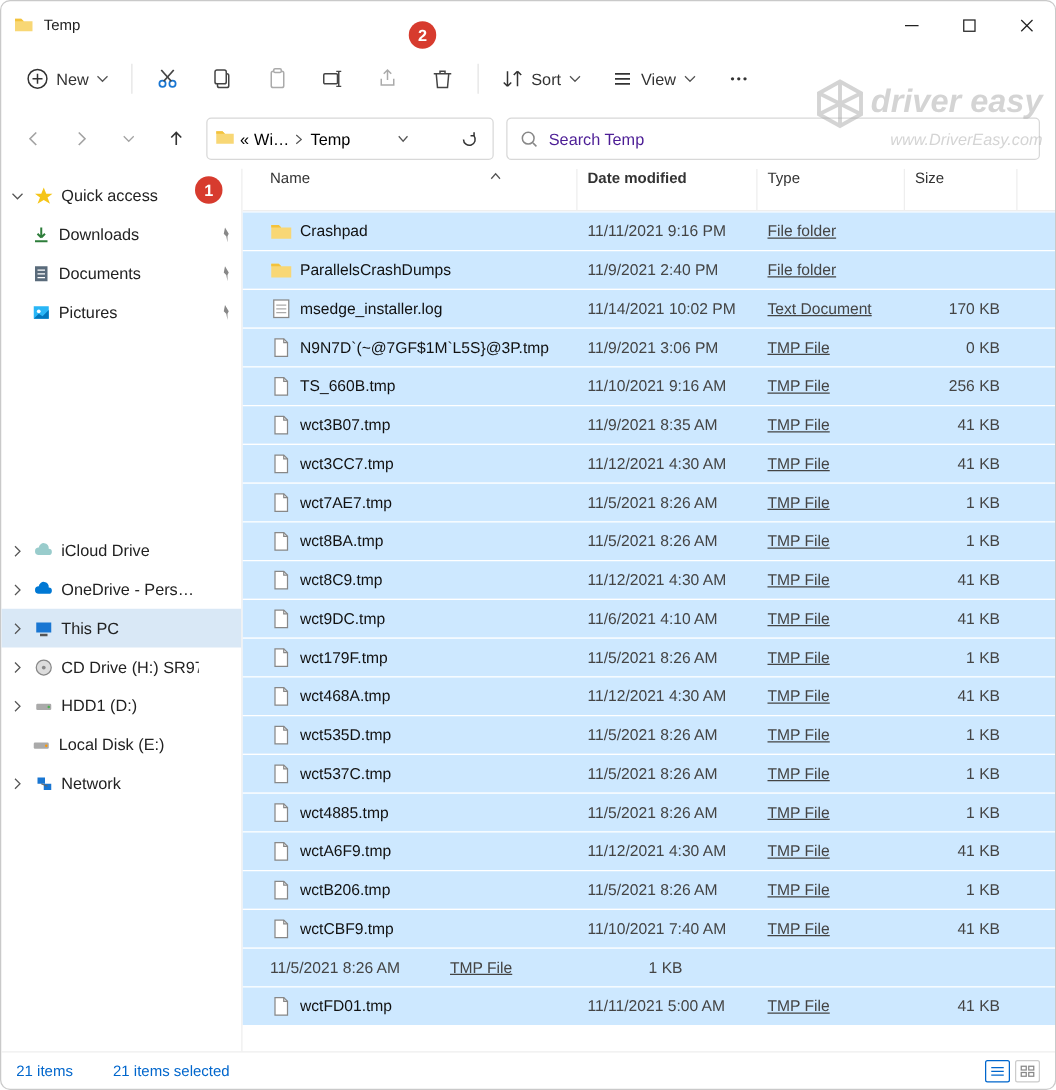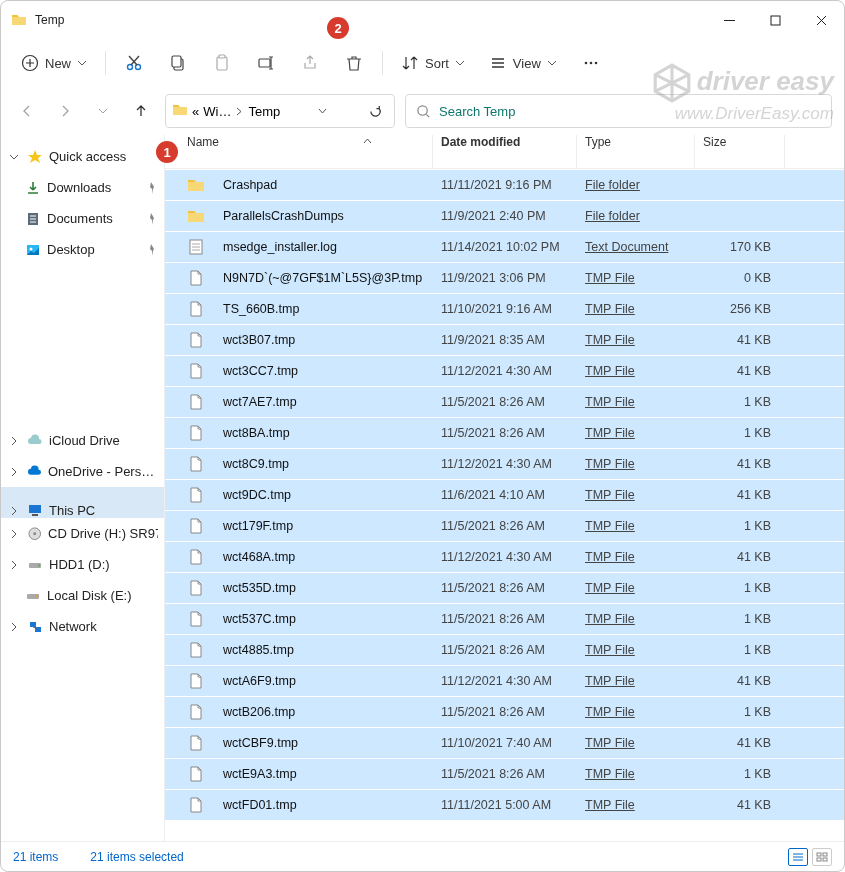--- a/index.html
+++ b/index.html
@@ -16,53 +16,53 @@
   .tbtn svg { width: 18px; height: 18px; }
   .tbtn .chev { width: 10px; height: 10px; }
   .tbtn.disabled { opacity: .45; }
   .sep { width: 1px; height: 24px; background: #e3e3e3; margin: 0 4px; }
   .navrow { height: 48px; display: flex; align-items: center; padding: 0 12px; gap: 10px; }
   .navarrow { width: 28px; height: 28px; display: flex; align-items: center; justify-content: center; color: #666; }
   .navarrow.dis { opacity: .45; }
   .addr { flex: 0 0 230px; height: 34px; border: 1px solid #d8d8d8; border-radius: 4px; display: flex; align-items: center; padding: 0 6px; gap: 4px; font-size: 13px; position: relative; }
   .addr .chev-tiny svg { width: 9px; height: 9px; }
   .addr .refresh { margin-left: auto; width: 24px; display:flex; justify-content:center; }
-  .searchbox { flex: 1; height: 34px; border: 1px solid #d8d8d8; border-radius: 4px; display: flex; align-items: center; padding: 0 10px; gap: 8px; color: #0f766e; font-size: 13px; }
+  .searchbox { flex: 1; height: 34px; border: 1px solid #d8d8d8; border-radius: 4px; display: flex; align-items: center; padding: 0 10px; gap: 8px; color: #4c1d95; font-size: 13px; }
   .body { display: flex; height: calc(100% - 38px - 48px - 48px - 30px); }
-  .sidebar { width: 164px; border-right: 1px solid #eee; padding: 6px 0; overflow: hidden; font-size: 13px; }
+  .sidebar { width: 193px; border-right: 1px solid #eee; padding: 6px 0; overflow: hidden; font-size: 13px; }
   .sbitem { height: 31px; display: flex; align-items: center; padding: 0 6px 0 6px; gap: 6px; color: #222; }
   .sbitem.sub { padding-left: 24px; }
   .sbitem .chev { width: 14px; height:14px; display:flex; align-items:center; justify-content:center; color:#555; }
   .sbitem .ico { width: 16px; height: 16px; display:flex; align-items:center; justify-content:center; }
   .sbitem .pin { margin-left: auto; width: 14px; height: 14px; color:#888; }
-  .sbitem.selected { background: #d9e8f6; align-items: flex-end; }
+  .sbitem.selected { background: #d9e8f6; }
   .sbblank { height: 160px; }
   .main { flex: 1; display: flex; flex-direction: column; overflow: hidden; }
   .colhead { height: 34px; display: flex; align-items: center; font-size: 12px; color: #333; border-bottom: 1px solid #eee; padding-left: 14px; position: relative; }
   .colhead .col { border-right: 1px solid #eee; height: 100%; display: flex; align-items: flex-start; padding-left: 8px; }
   .col.name { width: 254px; }
   .col.date { width: 144px; font-weight: bold; }
   .col.type { width: 118px; }
   .col.size { width: 90px; justify-content: flex-start; }
   .sort-caret { margin-left: auto; margin-right: 60px; }
   .rows { overflow: auto; }
   .row { height: 31px; display: flex; align-items: center; font-size: 12.5px; padding-left: 14px; background: #cde8ff; border-top: 1px solid #fff; }
   .row .cell { padding-left: 8px; }
   .row .fico { width: 18px; height: 18px; margin-right: 6px; display:flex; align-items:center; justify-content:center; }
-  .row .name { width: 254px; display: flex; align-items: center; color: #111; gap: 12px; }
+  .row .name { width: 254px; display: flex; align-items: center; color: #111; }
   .row .date { width: 144px; color: #444; }
   .row .type { width: 118px; color: #444; text-decoration: underline; }
   .row .size { width: 90px; text-align: right; padding-right: 14px; color:#444; }
   .statusbar { height: 30px; border-top: 1px solid #eee; display: flex; align-items: center; padding: 0 12px; gap: 32px; font-size: 12px; color: #0066cc; }
   .viewbtns { margin-left: auto; display: flex; gap: 4px; }
   .viewbtn { width: 20px; height: 18px; border: 1px solid #ccc; border-radius: 2px; display:flex; align-items:center; justify-content:center; }
   .viewbtn.active { border-color: #0066cc; }
   .annot { position: absolute; width: 22px; height: 22px; border-radius: 50%; background: #d73b2e; color: #fff; font-weight: bold; font-size: 13px; display: flex; align-items: center; justify-content: center; z-index: 5; }
   .watermark { position: absolute; right: 10px; top: 61px; font-size: 26px; font-style: italic; font-weight: 600; color: #aaa; opacity: .5; pointer-events: none; z-index: 4; text-align: right; }
-  .watermark .sub { font-size: 17px; font-weight: normal; display:block; }
+  .watermark .sub { font-size: 13px; font-weight: normal; display:block; }
   .hexlogo { width: 42px; height: 42px; vertical-align: middle; margin-right: 4px; }
 </style>
 </head>
 <body>
 
 <div class="annot" style="left:326px; top:16px">2</div>
 <div class="annot" style="left:155px; top:140px">1</div>
 
 <div class="watermark">
   <svg class="hexlogo" viewBox="0 0 40 40">
@@ -276,21 +276,21 @@
           </svg></span>
       </div>
     <div class="sbitem sub">
         <span class="ico">
           <svg viewBox="0 0 16 16">
             <rect x="2" y="3" width="12" height="10" fill="#29b6f6"></rect>
             <circle cx="6" cy="7" r="1.5" fill="#fff"></circle>
             <path d="M2 13l4-4 3 2 5-5v7z" fill="#0277bd"></path>
           </svg>
         </span>
-        <span>Desktop</span>
+        <span>Pictures</span>
         <span class="pin"><svg viewBox="0 0 14 14">
             <path d="M7 1l3 5-1 2v5l-1-5-2-2z" fill="#888"></path>
           </svg></span>
       </div>
     <div class="sbblank"></div>
     <div class="sbitem">
         <span class="chev">
           <svg width="10" height="10" viewBox="0 0 10 10">
             <path d="M3 1l4 4-4 4" fill="none" stroke="#555"></path>
           </svg>
@@ -658,29 +658,20 @@
                 <path d="M11 2v3h3" fill="none" stroke="#888"></path>
               </svg>
             </span>
             <span>wctCBF9.tmp</span>
           </div>
           <div class="cell date">11/10/2021 7:40 AM</div>
           <div class="cell type">TMP File</div>
           <div class="cell size">41 KB</div>
         </div>
         <div class="row">
-          <div class="cell name">
-            <span class="fico">
-              <svg viewBox="0 0 18 18">
-                <path d="M4 2h7l3 3v11H4z" fill="#fff" stroke="#888"></path>
-                <path d="M11 2v3h3" fill="none" stroke="#888"></path>
-              </svg>
-            </span>
-            <span>wctE9A3.tmp</span>
-          </div>
           <div class="cell date">11/5/2021 8:26 AM</div>
           <div class="cell type">TMP File</div>
           <div class="cell size">1 KB</div>
         </div>
         <div class="row">
           <div class="cell name">
             <span class="fico">
               <svg viewBox="0 0 18 18">
                 <path d="M4 2h7l3 3v11H4z" fill="#fff" stroke="#888"></path>
                 <path d="M11 2v3h3" fill="none" stroke="#888"></path>

